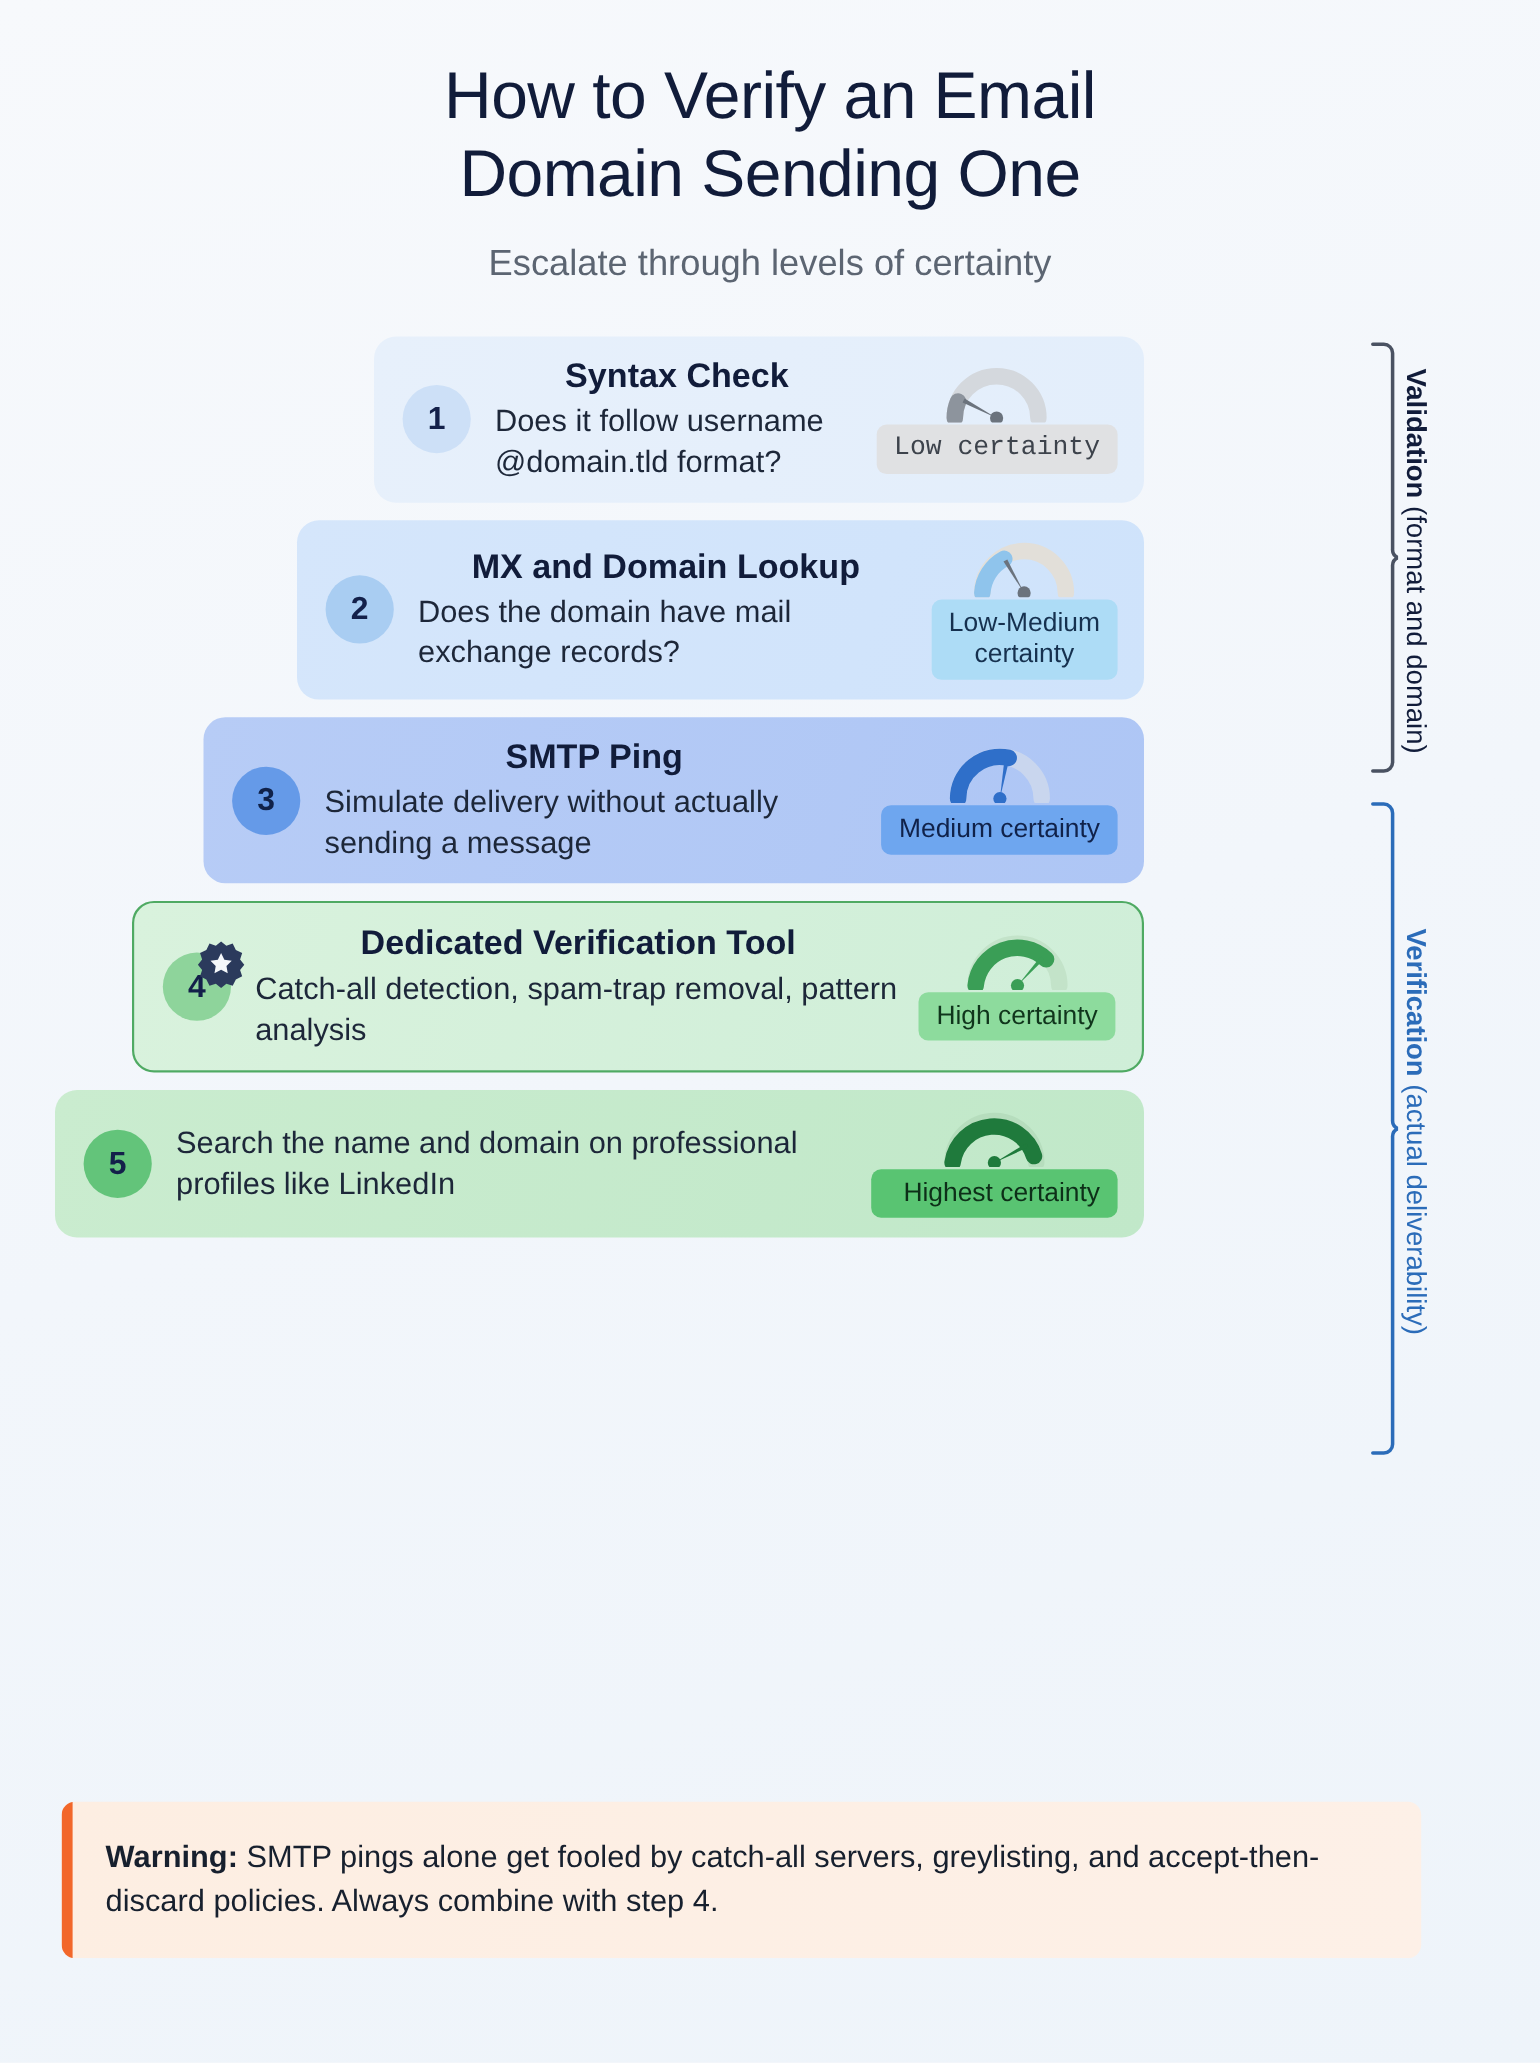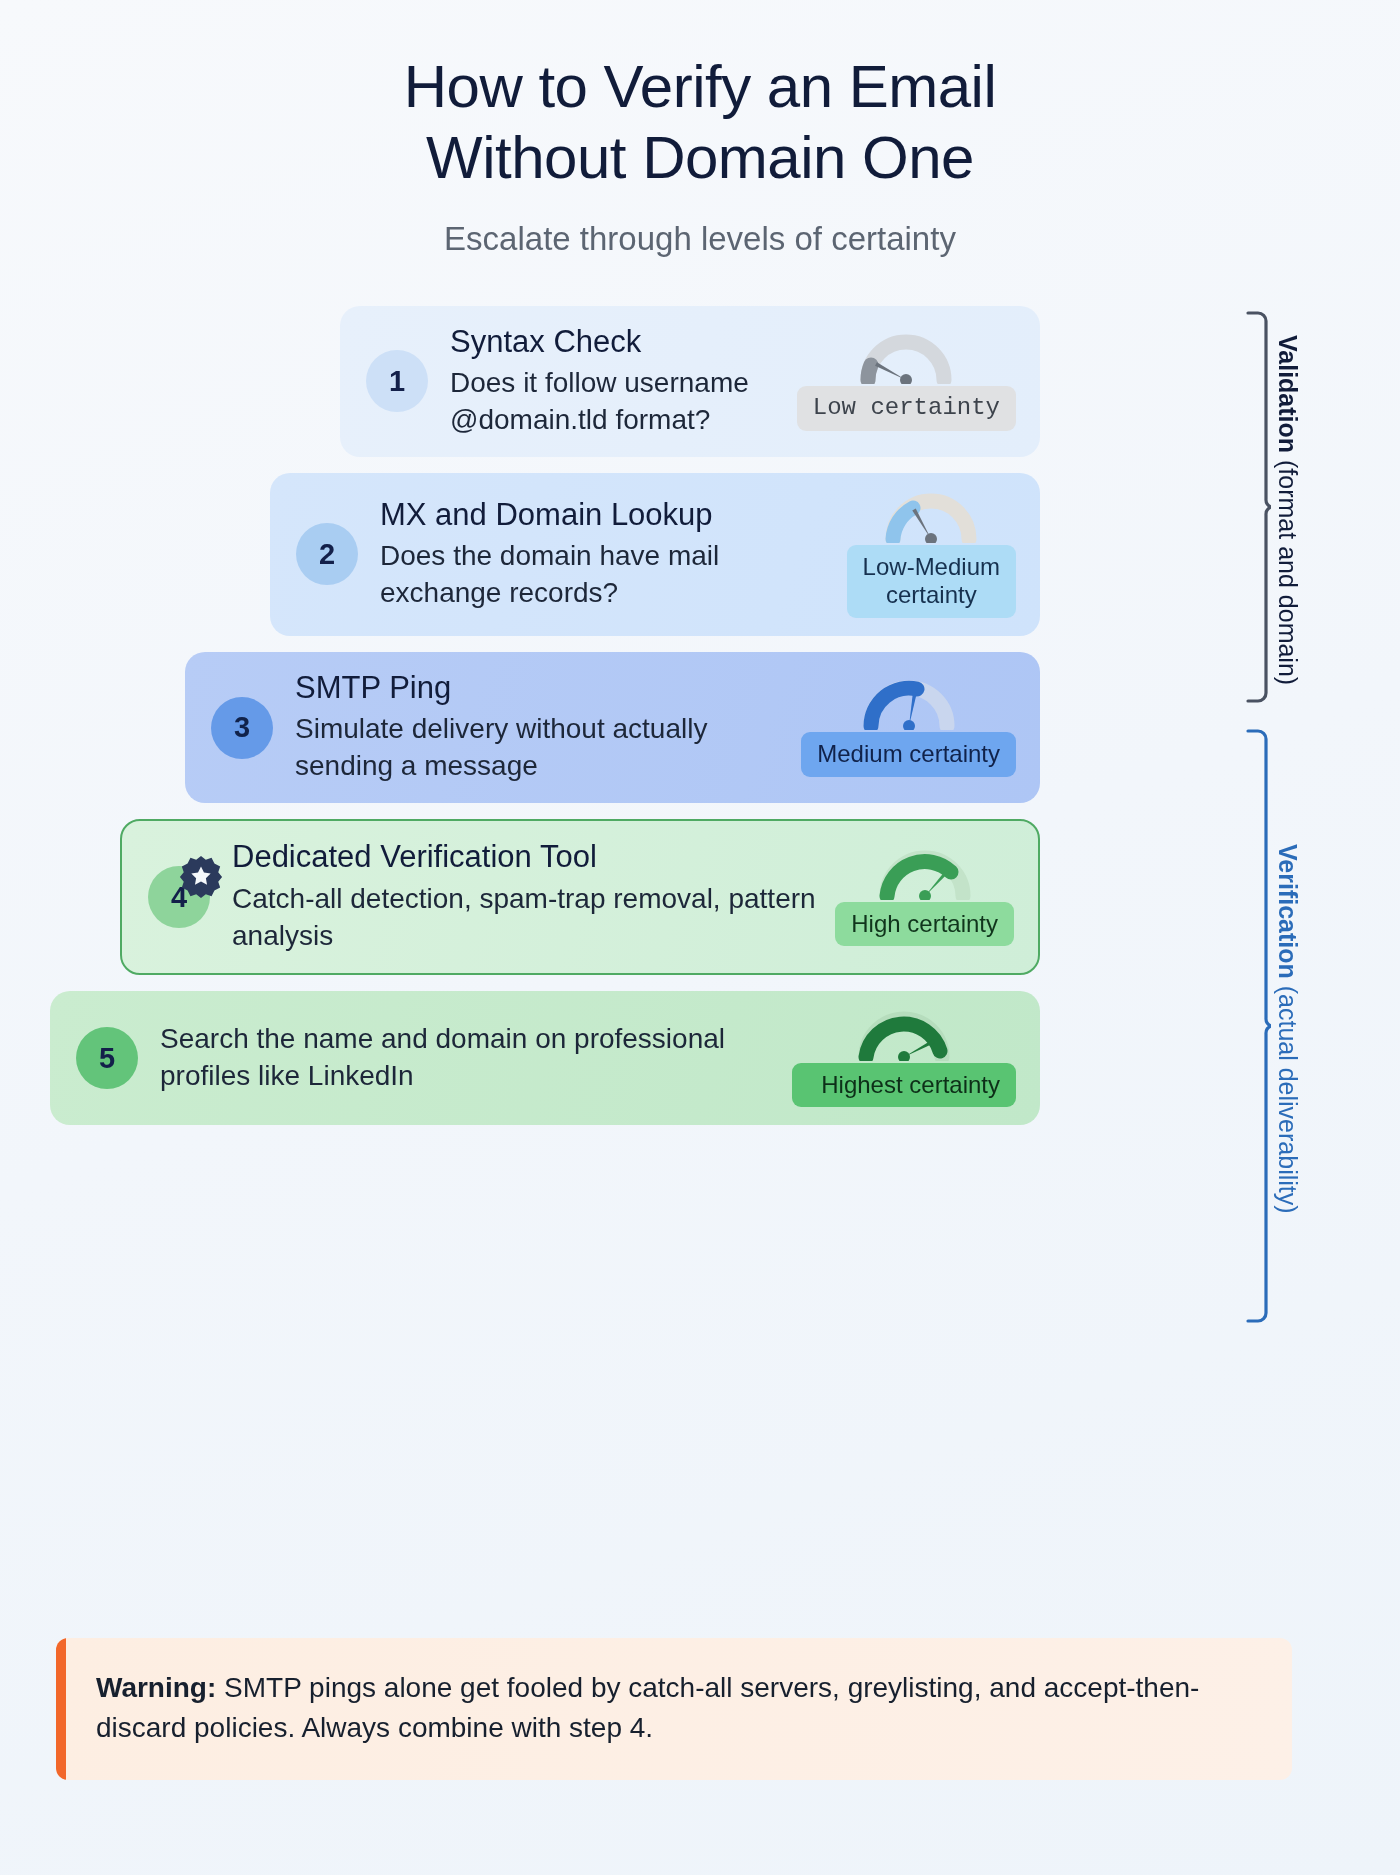--- a/index.html
+++ b/index.html
@@ -52,24 +52,25 @@
     border-radius: 50%;
     display: flex; align-items: center; justify-content: center;
     font-size: 29px; font-weight: bold;
     color: #13204a;
     position: relative;
     margin-right: 12px;
   }
   .body { flex: 1 1 auto; padding-left: 10px; }
   .card-title {
     font-size: 31px;
-    font-weight: normal;
+    font-weight: bold;
     color: #111c3a;
     line-height: 1.15;
     margin-bottom: 6px;
+    text-align: center;
   }
   .card-desc {
     font-size: 28px;
     color: #1d2739;
     line-height: 1.32;
     font-weight: normal;
   }
 
   
   .meter {
@@ -163,21 +164,21 @@
   .warning .wtext b { font-weight: bold; }
 </style>
 </head>
 <body>
 
 <div class="page">
 
   <div class="header">
     <div class="title">
       <div>How to Verify an Email</div>
-      <div>Without Domain One</div>
+      <div>Domain Sending One</div>
     </div>
     <div class="subtitle">Escalate through levels of certainty</div>
   </div>
 
   <div class="steps">
 
     <div class="card c1">
       <div class="num">1</div>
       <div class="body">
         <div class="card-title">Syntax Check</div>

